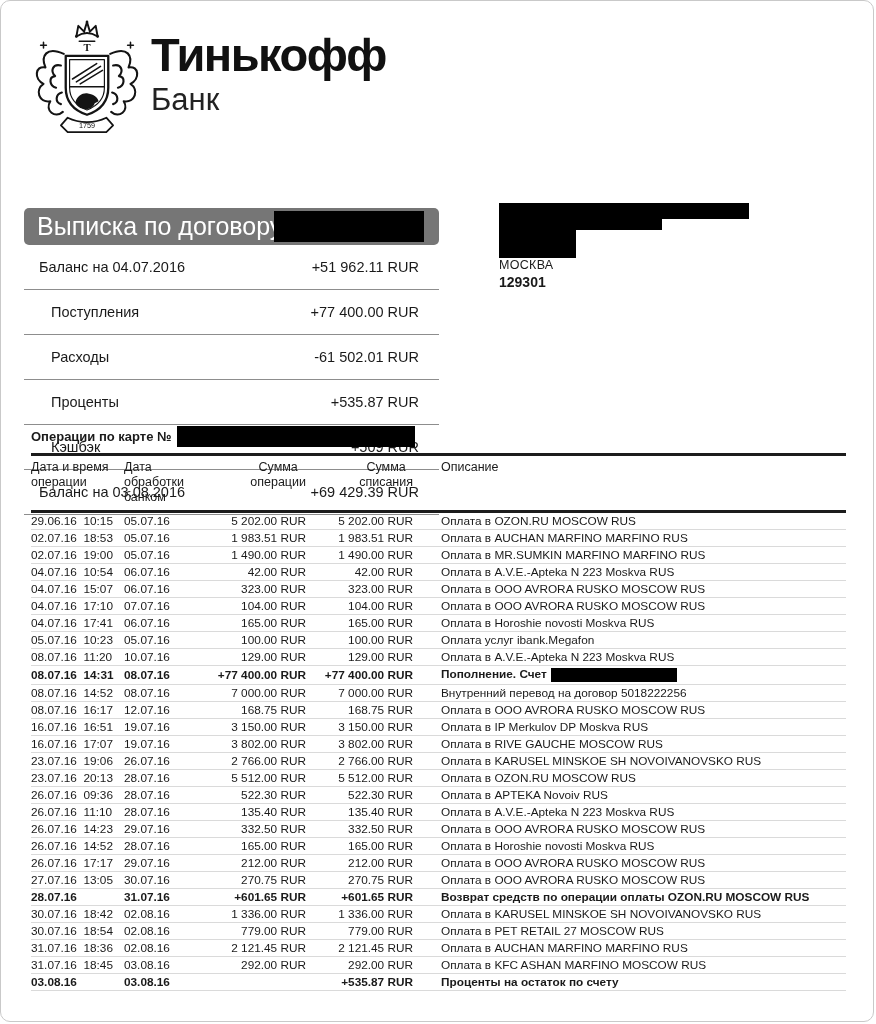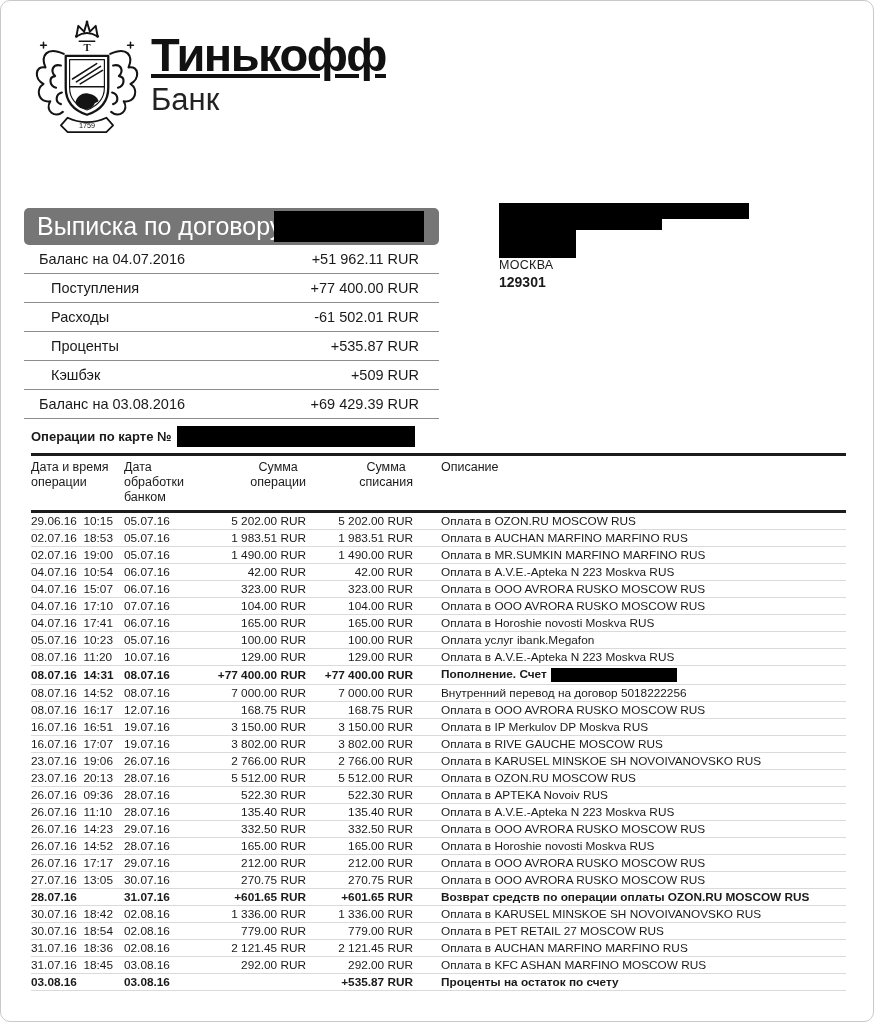--- a/index.html
+++ b/index.html
@@ -14,34 +14,34 @@
     position:absolute; left:0; top:0;
     width:874px; height:1022px;
     background:#fff;
     border:1px solid #c9c9c9;
     border-radius:10px;
     overflow:hidden;
   }
   
   .crest { position:absolute; left:28px; top:14px; width:116px; height:128px; }
   .wordmark { position:absolute; left:150px; top:28px; }
-  .brand-name { font-size:47px; font-weight:bold; letter-spacing:-1.5px; color:#111; line-height:1.1;text-decoration:underline; }
+  .brand-name { font-size:47px; font-weight:bold; letter-spacing:-1.5px; color:#111; line-height:1.1; }
   .brand-sub  { font-size:31px; font-weight:normal; color:#222; margin-top:1px; letter-spacing:0; }
   
   .summary { position:absolute; left:23px; top:207px; width:415px; }
   .summary-header {
     position:relative; height:37px; background:#767676; border-radius:5px;
     color:#fff; font-size:25px; line-height:36px; padding-left:13px;
     white-space:nowrap;
   }
   .summary-header .redact {
     position:absolute; right:15px; top:3px; width:150px; height:31px; background:#000;
   }
   .summary-row {
-    position:relative; height:29px;
+    position:relative; height:45px;
     display:flex; align-items:center; justify-content:space-between;
     border-bottom:1px solid #8d8d8d;
     font-size:14.5px;
     padding:0 20px 1px 15px;
   }
   .summary-row .lbl.indent { padding-left:12px; }
   .summary-row .val { text-align:left; }
   .marker {
     position:absolute; left:-13px; right:-10px; top:-7px; bottom:-3px;
     background:#f8ef00; border-radius:10px; transform:rotate(-0.35deg);

